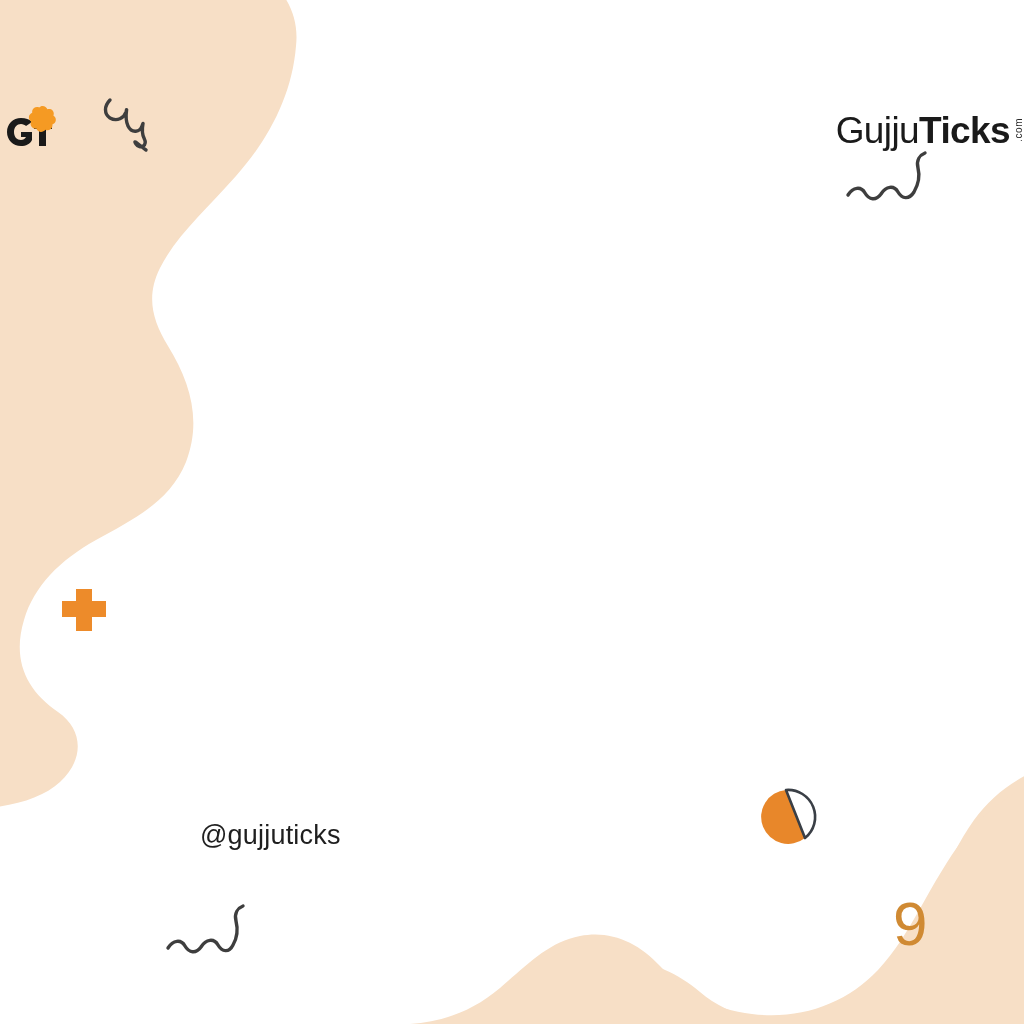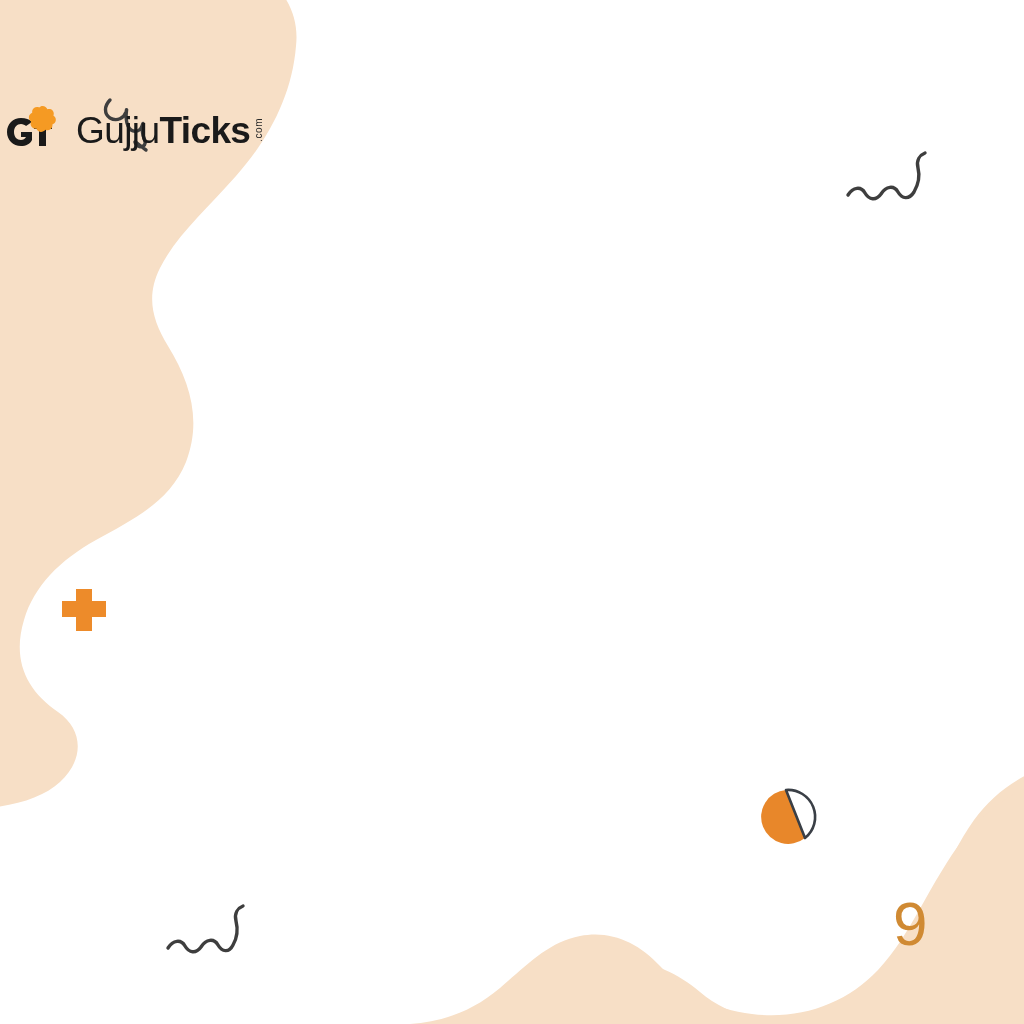--- a/index.html
+++ b/index.html
@@ -32,21 +32,21 @@
   }
 
   
   .logo-wrap {
     position: absolute;
     left: 0;
     top: 104px;
     width: 1024px;
     display: flex;
     align-items: center;
-    justify-content: flex-start;
+    justify-content: space-between;
     gap: 14px;
   }
   .logo-mark {
     width: 62px;
     height: 52px;
     display: block;
   }
   .logo-text {
     display: flex;
     align-items: flex-start;
@@ -221,15 +221,16 @@
                C 35.5,3 37.5,2.8 39.2,3.6
                C 40.1,2.6 41.2,2 42.5,2 Z"></path>
     </svg>
     <div class="logo-text">
       <span class="logo-word"><span>Gujju</span><span class="bold">Ticks</span></span>
       <span class="logo-tld">.com</span>
     </div>
   </div>
 
 
+  <div class="handle">@gujjuticks</div>
   <div class="numeral">9</div>
 
 </div>
 
 </body></html>

